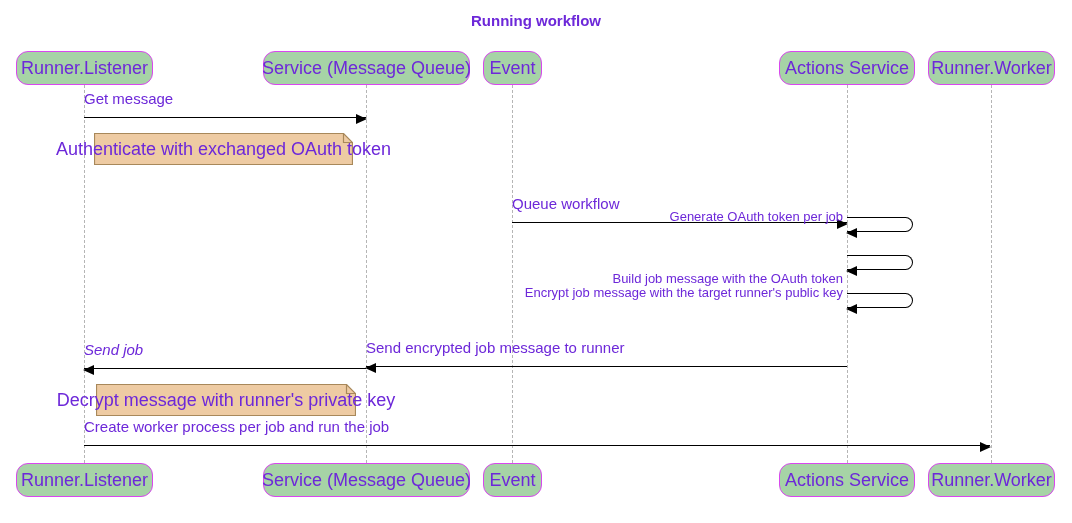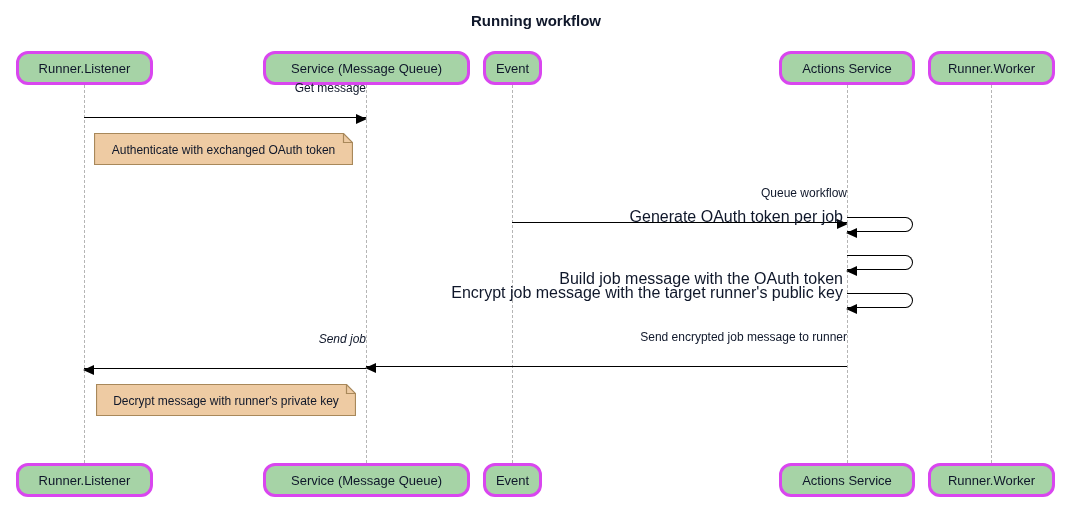--- a/index.html
+++ b/index.html
@@ -2,58 +2,58 @@
 <html><head>
 <meta charset="utf-8">
 <style>
   html, body { margin: 0; padding: 0; background: #ffffff; }
   .diagram {
     position: relative;
     width: 1072px;
     height: 523px;
     background: #ffffff;
     font-family: "Liberation Sans", sans-serif;
-    color: #0f172a;
+    color: #6d28d9;
     overflow: hidden;
   }
   .title {
     position: absolute;
     top: 12px; left: 0; width: 100%;
     text-align: center;
     font-size: 15px;
     font-weight: bold;
   }
   .lifeline {
     position: absolute;
     top: 85px;
     height: 378px;
     width: 0;
     border-left: 1px dashed #b5b5b5;
   }
   .participant {
     position: absolute;
     height: 34px;
     background: #A6D3A6;
-    border: 3px solid #d946ef;
+    border: 1px solid #d946ef;
     border-radius: 12px;
     display: flex;
     align-items: center;
     justify-content: center;
-    font-size: 13px;
+    font-size: 18px;
     white-space: nowrap;
     box-sizing: border-box;
   }
   .participant.top { top: 51px; }
   .participant.bottom { top: 463px; }
   .message { position: absolute; height: 24px; }
   .msg-label {
     position: absolute;
-    left: 0; right: 0; bottom: 23px;
-    text-align: right;
-    font-size: 12px;
+    left: 0; right: 0; bottom: 12px;
+    text-align: left;
+    font-size: 15px;
     line-height: 14px;
     white-space: nowrap;
   }
   .msg-line {
     position: absolute;
     left: 0; right: 0; bottom: 0;
     border-top: 1.4px solid #000;
   }
   .arrowhead-right {
     position: absolute;
@@ -67,42 +67,42 @@
     position: absolute;
     left: -1px; bottom: -5.5px;
     width: 0; height: 0;
     border-top: 5px solid transparent;
     border-bottom: 5px solid transparent;
     border-right: 11px solid #000;
   }
   .self-label {
     position: absolute;
     right: 229px;
-    font-size: 16px;
+    font-size: 13px;
     line-height: 14px;
     white-space: nowrap;
     text-align: right;
   }
   .self-loop {
     position: absolute;
     left: 847px;
     width: 66px;
     height: 15px;
     border: 1.4px solid #000;
     border-left: none;
     border-radius: 0 9px 9px 0;
     box-sizing: border-box;
   }
   .self-loop .arrowhead-left { bottom: -6.5px; }
   .note {
     position: absolute;
     display: flex;
     align-items: center;
     justify-content: center;
-    font-size: 12px;
+    font-size: 18px;
     white-space: nowrap;
   }
   .note-bg { position: absolute; top: 0; left: 0; }
   .note-text { position: relative; padding-top: 1px; }
 </style>
 </head>
 <body>
 
 <div class="diagram">
 
@@ -178,20 +178,25 @@
   </div>
 
   <div class="note" style="left:96px;top:384px;width:260px;height:32px;align-items:center;">
     <svg class="note-bg" width="260" height="32" viewBox="0 0 260 32">
       <path d="M0.5 0.5 L250.5 0.5 L259.5 9.5 L259.5 31.5 L0.5 31.5 Z" fill="#EECBA3" stroke="#A8885A" stroke-width="1.2"></path>
       <path d="M250.5 0.5 L250.5 9.5 L259.5 9.5" fill="none" stroke="#A8885A" stroke-width="1.2"></path>
     </svg>
     <span class="note-text">Decrypt message with runner's private key</span>
   </div>
 
+  <div class="message" style="left:84px;top:422px;width:906px;">
+    <div class="msg-label">Create worker process per job and run the job</div>
+    <div class="msg-line"></div>
+    <span class="arrowhead-right"></span>
+  </div>
 
   <div class="participant bottom" style="left:16px;width:137px;">
       <span>Runner.Listener</span>
     </div>
   <div class="participant bottom" style="left:263px;width:207px;">
       <span>Service (Message Queue)</span>
     </div>
   <div class="participant bottom" style="left:483px;width:59px;">
       <span>Event</span>
     </div>

